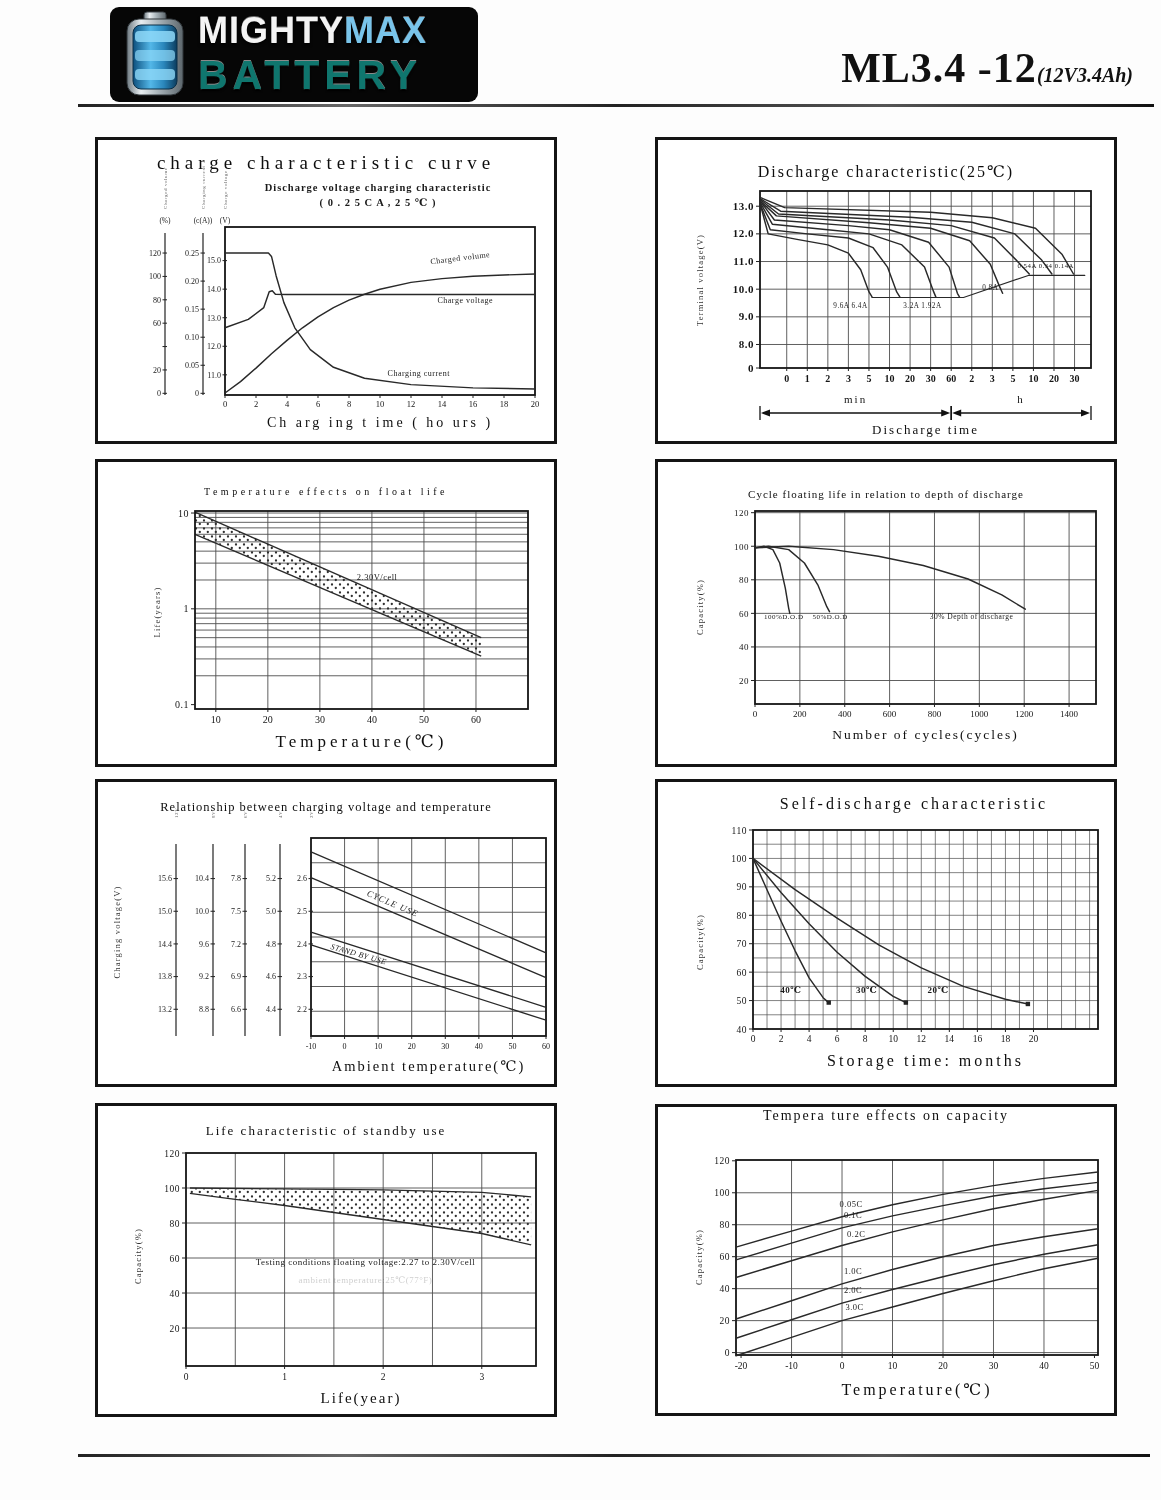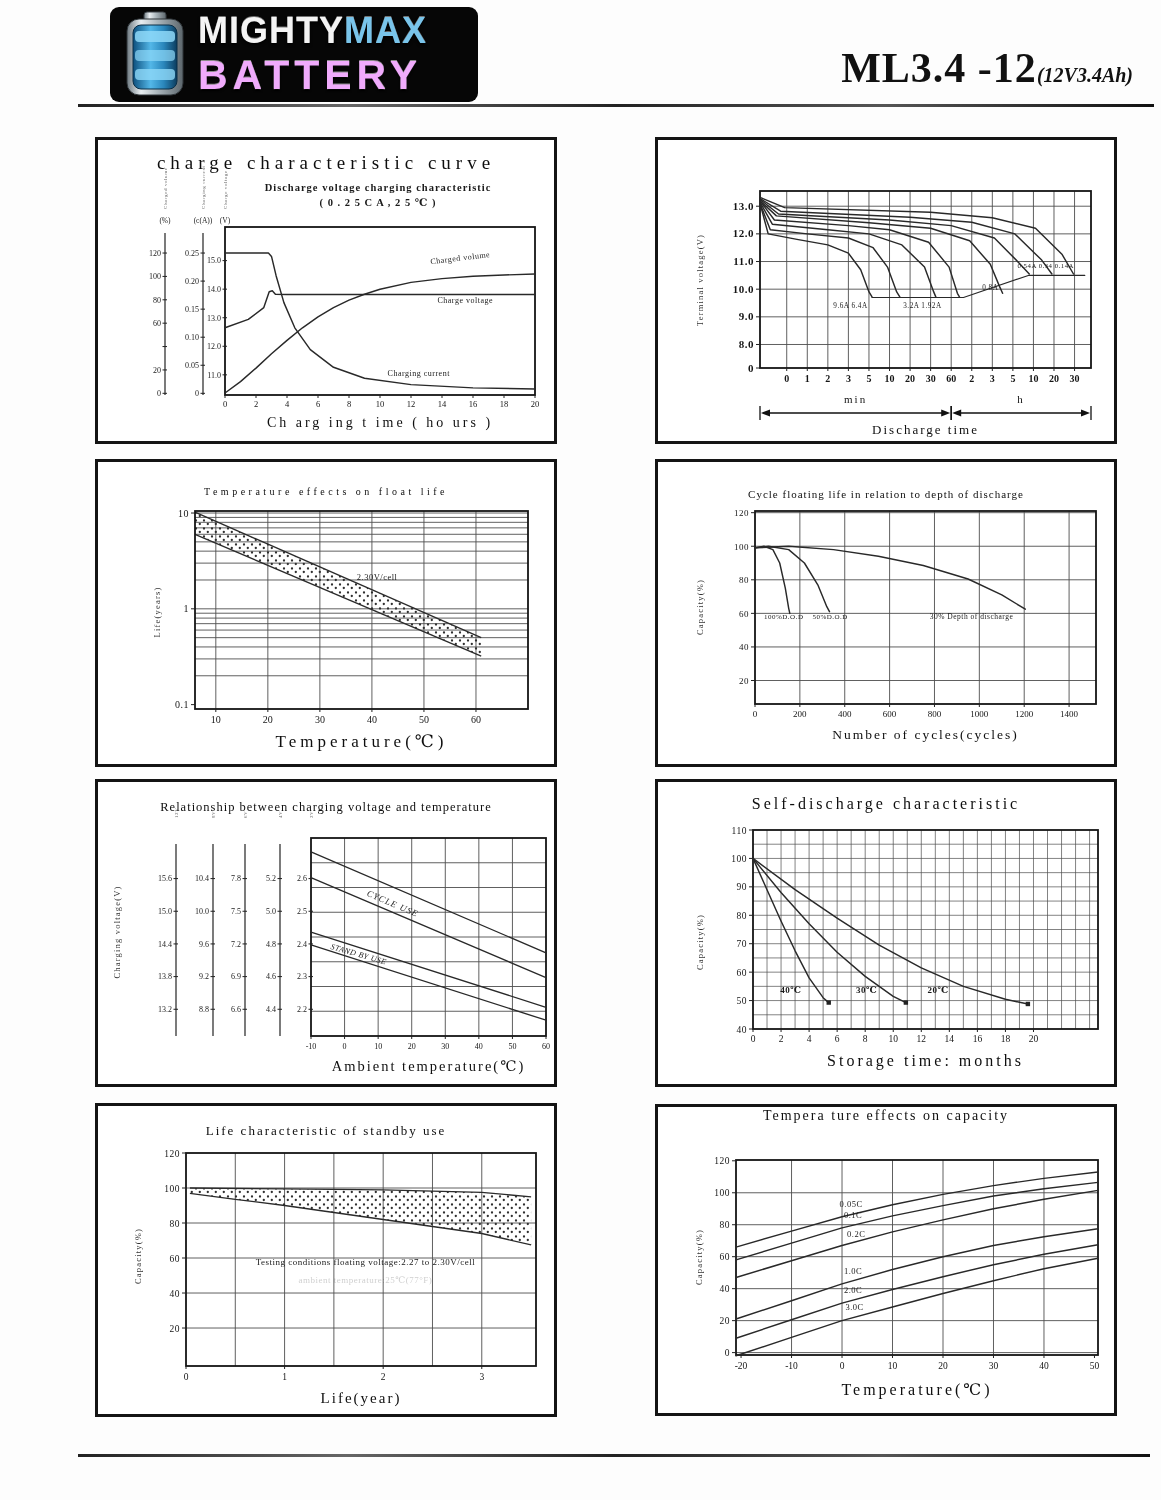--- a/index.html
+++ b/index.html
@@ -6,21 +6,21 @@
   .page{position:relative;width:1161px;height:1500px;background:#fdfdfd;overflow:hidden;
         font-family:"Liberation Serif","DejaVu Serif",serif;color:#111;}
   
   .logo-box{position:absolute;left:110px;top:7px;width:368px;height:95px;background:#060606;
             border-radius:9px;overflow:hidden;}
   .brand{position:absolute;left:88px;top:6px;font-family:"Liberation Sans","DejaVu Sans",sans-serif;
          font-weight:bold;line-height:1;}
   .brand .l1{font-size:36px;letter-spacing:1px;color:#f4f4f4;
              text-shadow:0 2px 3px rgba(0,0,0,.9),0 -1px 0 #777;}
   .brand .l1 .max{color:#79c4ea;}
-  .brand .l2{font-size:41px;letter-spacing:5px;color:#f0abfc;margin-top:6px;
+  .brand .l2{font-size:41px;letter-spacing:5px;color:#0f766e;margin-top:6px;
              text-shadow:0 2px 2px #000,0 -1px 0 #8a8a8a,0 1px 0 #555;}
   .model{position:absolute;right:28px;top:44px;white-space:nowrap;text-align:center;}
   .model .num{font-size:42px;font-weight:bold;letter-spacing:1px;}
   .model .cap{font-size:20px;font-weight:bold;font-style:italic;}
   .hline{position:absolute;height:3px;background:linear-gradient(90deg,#222,#666,#222,#555,#111);}
   
   .panel{position:absolute;background:#fff;border:3px solid #141414;box-sizing:border-box;}
   .panel svg{position:absolute;left:0;top:0;}
   .ttl{position:absolute;left:0;width:100%;text-align:center;font-weight:400;color:#0e0e0e;white-space:nowrap;}
   .sub{position:absolute;left:120px;width:320px;text-align:center;font-weight:700;font-size:10.5px;
@@ -235,20 +235,21 @@
         <text x="197.59937888198758" y="263" text-anchor="middle" font-size="11" fill="#111" letter-spacing="2">min</text>
         <line x1="301.19875776397515" y1="273" x2="425" y2="273" stroke="#111" stroke-width="1.3"></line>
         <path d="M294.19875776397515 273 L303.19875776397515 269.4 L303.19875776397515 276.6 Z" fill="#111"></path>
         <path d="M432 273 L423 269.4 L423 276.6 Z" fill="#111"></path>
         <line x1="293.19875776397515" y1="266" x2="293.19875776397515" y2="280" stroke="#111" stroke-width="1.3"></line>
         <line x1="433" y1="266" x2="433" y2="280" stroke="#111" stroke-width="1.3"></line>
         <text x="363.0993788819876" y="263" text-anchor="middle" font-size="11" fill="#111" letter-spacing="2">h</text>
         <text x="267.5" y="294" text-anchor="middle" font-size="13" letter-spacing="2" fill="#0f0f0f">Discharge time</text>
         <text x="45" y="140" text-anchor="middle" font-size="8.5" letter-spacing="1.2" fill="#333" transform="rotate(-90 45 140)">Terminal voltage(V)</text>
       </svg>
+    <div class="ttl" style="top:22px;font-size:16px;letter-spacing:2px;">Discharge characteristic(25℃)</div>
   </section>
 
   <section class="panel" style="left:95px;top:459px;width:462px;height:308px;">
     <svg width="456" height="302" viewBox="0 0 456 302">
         <line x1="117.8125" x2="117.8125" y1="49" y2="247" stroke="#4e4e4e" stroke-width="0.9"></line>
         <line x1="169.84375" x2="169.84375" y1="49" y2="247" stroke="#4e4e4e" stroke-width="0.9"></line>
         <line x1="221.875" x2="221.875" y1="49" y2="247" stroke="#4e4e4e" stroke-width="0.9"></line>
         <line x1="273.90625" x2="273.90625" y1="49" y2="247" stroke="#4e4e4e" stroke-width="0.9"></line>
         <line x1="325.9375" x2="325.9375" y1="49" y2="247" stroke="#4e4e4e" stroke-width="0.9"></line>
         <line x1="377.96875" x2="377.96875" y1="49" y2="247" stroke="#4e4e4e" stroke-width="0.9"></line>
@@ -547,21 +548,21 @@
         <polyline points="95.0,76.4 123.0,110.5 151.1,141.8 179.1,170.2 207.2,194.4 235.2,214.3 247.9,220.6" fill="none" stroke="#292929" stroke-width="1.45" stroke-linejoin="round" stroke-linecap="round"></polyline>
         <rect x="245.66585365853658" y="218.3614285714286" width="4.4" height="4.4" fill="#222"></rect>
         <polyline points="95.0,76.4 137.1,107.7 179.1,136.1 221.2,163.1 263.3,185.9 305.4,204.4 347.4,217.2 369.9,222.0" fill="none" stroke="#292929" stroke-width="1.45" stroke-linejoin="round" stroke-linecap="round"></polyline>
         <rect x="367.6780487804878" y="219.78285714285715" width="4.4" height="4.4" fill="#222"></rect>
         <text x="132.8658536585366" y="211.18" text-anchor="middle" font-size="9" fill="#1a1a1a" letter-spacing="0.5" opacity="1" font-weight="bold">40℃</text>
         <text x="208.59756097560972" y="211.18" text-anchor="middle" font-size="9" fill="#1a1a1a" letter-spacing="0.5" opacity="1" font-weight="bold">30℃</text>
         <text x="280.1219512195122" y="211.18" text-anchor="middle" font-size="9" fill="#1a1a1a" letter-spacing="0.5" opacity="1" font-weight="bold">20℃</text>
         <text x="267.5" y="284" text-anchor="middle" font-size="16" letter-spacing="3" fill="#0f0f0f">Storage time: months</text>
         <text x="45" y="160" text-anchor="middle" font-size="8.5" letter-spacing="1.2" fill="#333" transform="rotate(-90 45 160)">Capacity(%)</text>
       </svg>
-    <div class="ttl" style="top:13px;font-size:16px;letter-spacing:3px;">Self-discharge characteristic</div>
+    <div class="ttl" style="top:13px;font-size:16px;letter-spacing:3px;padding-left:28px;">Self-discharge characteristic</div>
   </section>
 
   <section class="panel" style="left:95px;top:1103px;width:462px;height:314px;">
     <svg width="456" height="308" viewBox="0 0 456 308">
         <line x1="137.29577464788733" x2="137.29577464788733" y1="47" y2="260" stroke="#4e4e4e" stroke-width="0.9"></line>
         <line x1="186.59154929577466" x2="186.59154929577466" y1="47" y2="260" stroke="#4e4e4e" stroke-width="0.9"></line>
         <line x1="235.88732394366198" x2="235.88732394366198" y1="47" y2="260" stroke="#4e4e4e" stroke-width="0.9"></line>
         <line x1="285.1830985915493" x2="285.1830985915493" y1="47" y2="260" stroke="#4e4e4e" stroke-width="0.9"></line>
         <line x1="334.47887323943667" x2="334.47887323943667" y1="47" y2="260" stroke="#4e4e4e" stroke-width="0.9"></line>
         <line x1="383.77464788732397" x2="383.77464788732397" y1="47" y2="260" stroke="#4e4e4e" stroke-width="0.9"></line>

